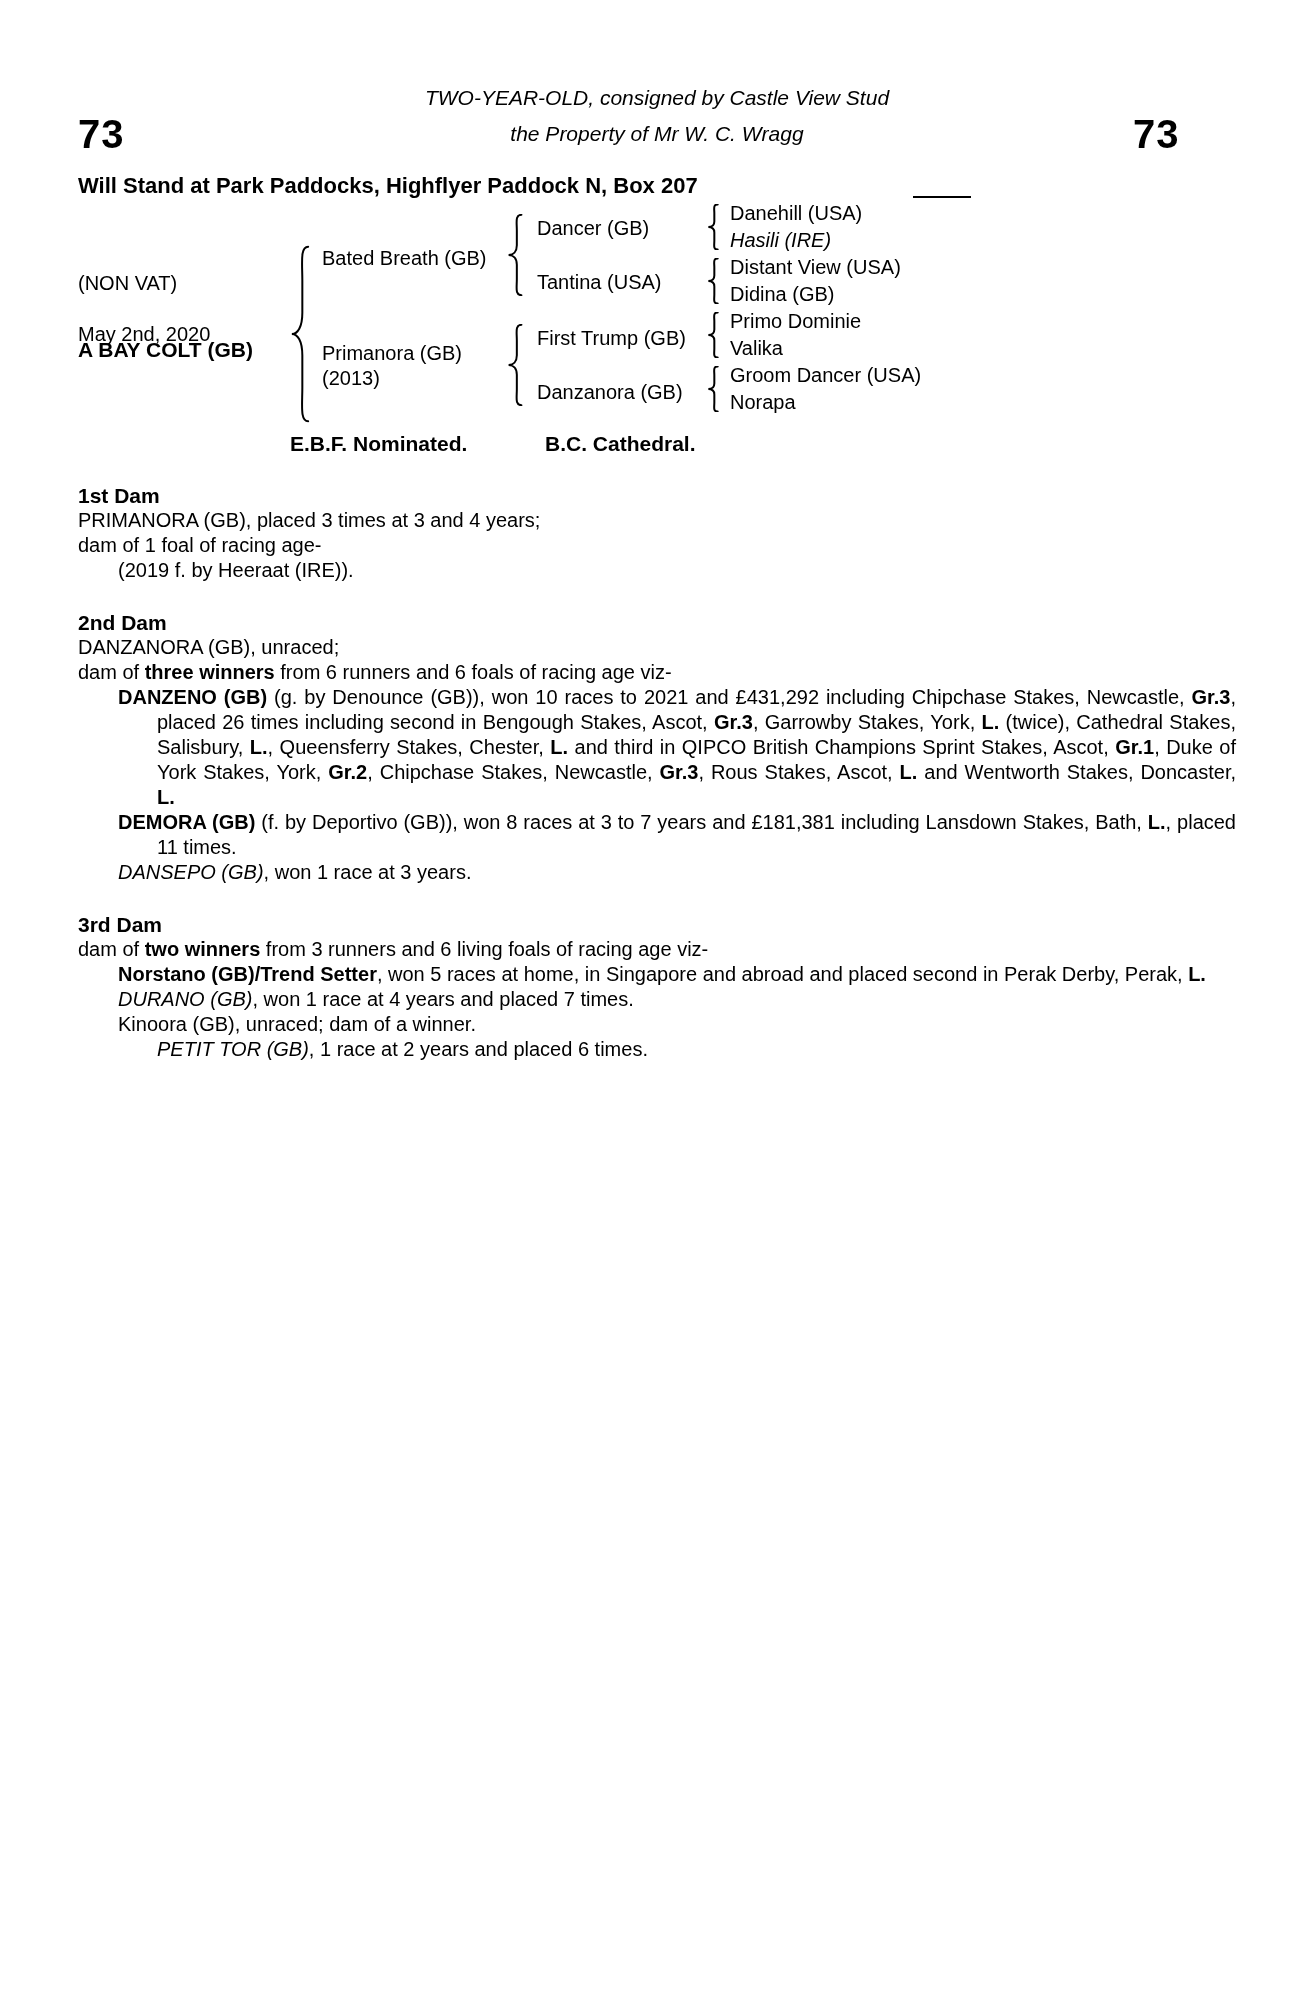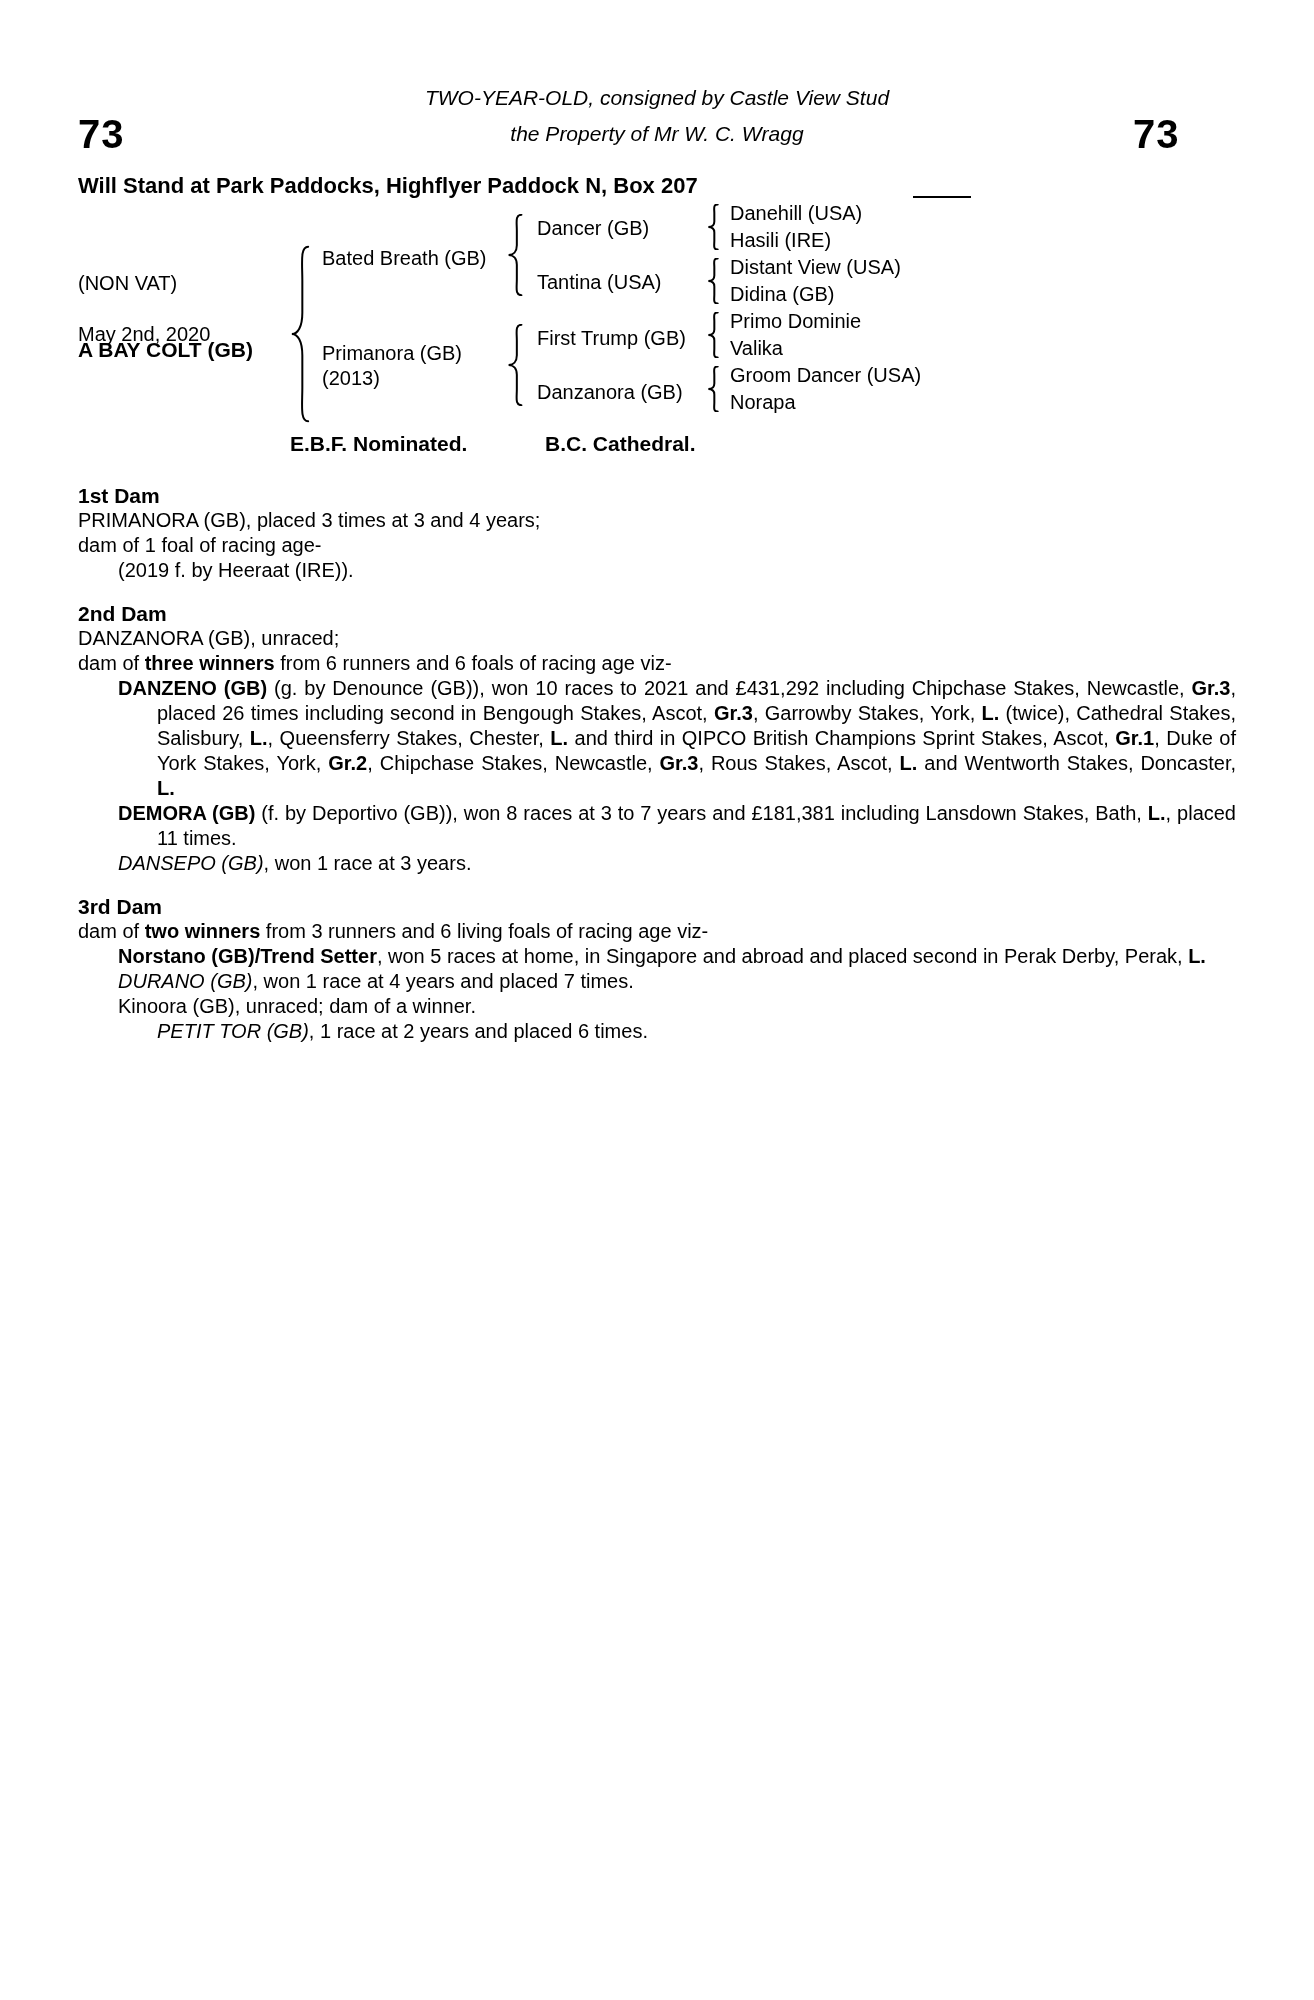--- a/index.html
+++ b/index.html
@@ -51,21 +51,21 @@
   .brace-p2   { left:426px; top:124px; width:22px; height:82px; }
   .brace-g1   { left:627px; top:4px;   width:16px; height:46px; }
   .brace-g2   { left:627px; top:58px;  width:16px; height:46px; }
   .brace-g3   { left:627px; top:112px; width:16px; height:46px; }
   .brace-g4   { left:627px; top:166px; width:16px; height:46px; }
   .nom { position:absolute; top:232px; font-weight:bold; font-size:21px; }
   .nom-ebf { left:212px; }
   .nom-bc  { left:467px; }
   
   .dam-sections { position:absolute; left:78px; top:483px; width:1158px; }
-  .dam-heading { font-weight:bold; font-size:21px; line-height:25px; margin-top:18px; }
+  .dam-heading { font-weight:bold; font-size:21px; line-height:25px; margin-top:27px; }
   .dam-heading:first-child { margin-top:0; }
   p.para { font-size:20px; line-height:25px; }
   p.hang    { padding-left:79px; text-indent:-39px; }
   p.indent1 { margin-left:40px; }
   p.indent2 { margin-left:79px; }
   p.justify { text-align:justify; }
   .b { font-weight:bold; }
   .i { font-style:italic;margin-top:15px; }
 </style>
 </head>
@@ -127,21 +127,21 @@
     <div class="ped-cell sire-name">Bated Breath (GB)</div>
     <div class="ped-cell dam-name">Primanora (GB)</div>
     <div class="ped-cell dam-year">(2013)</div>
 
     <div class="ped-cell g2-0">Dancer (GB)</div>
     <div class="ped-cell g2-1">Tantina (USA)</div>
     <div class="ped-cell g2-2">First Trump (GB)</div>
     <div class="ped-cell g2-3">Danzanora (GB)</div>
 
     <div class="ped-cell g3" style="top:2px;">Danehill (USA)</div>
-    <div class="ped-cell g3" style="top:29px;">Hasili (IRE)</div>
+    <div class="ped-cell g3" style="top:29px;font-style:italic;">Hasili (IRE)</div>
     <div class="ped-cell g3" style="top:56px;">Distant View (USA)</div>
     <div class="ped-cell g3" style="top:83px;">Didina (GB)</div>
     <div class="ped-cell g3" style="top:110px;">Primo Dominie</div>
     <div class="ped-cell g3" style="top:137px;">Valika</div>
     <div class="ped-cell g3" style="top:164px;">Groom Dancer (USA)</div>
     <div class="ped-cell g3" style="top:191px;">Norapa</div>
 
     <div class="nom nom-ebf">E.B.F. Nominated.</div>
     <div class="nom nom-bc">B.C. Cathedral.</div>
   </div>

